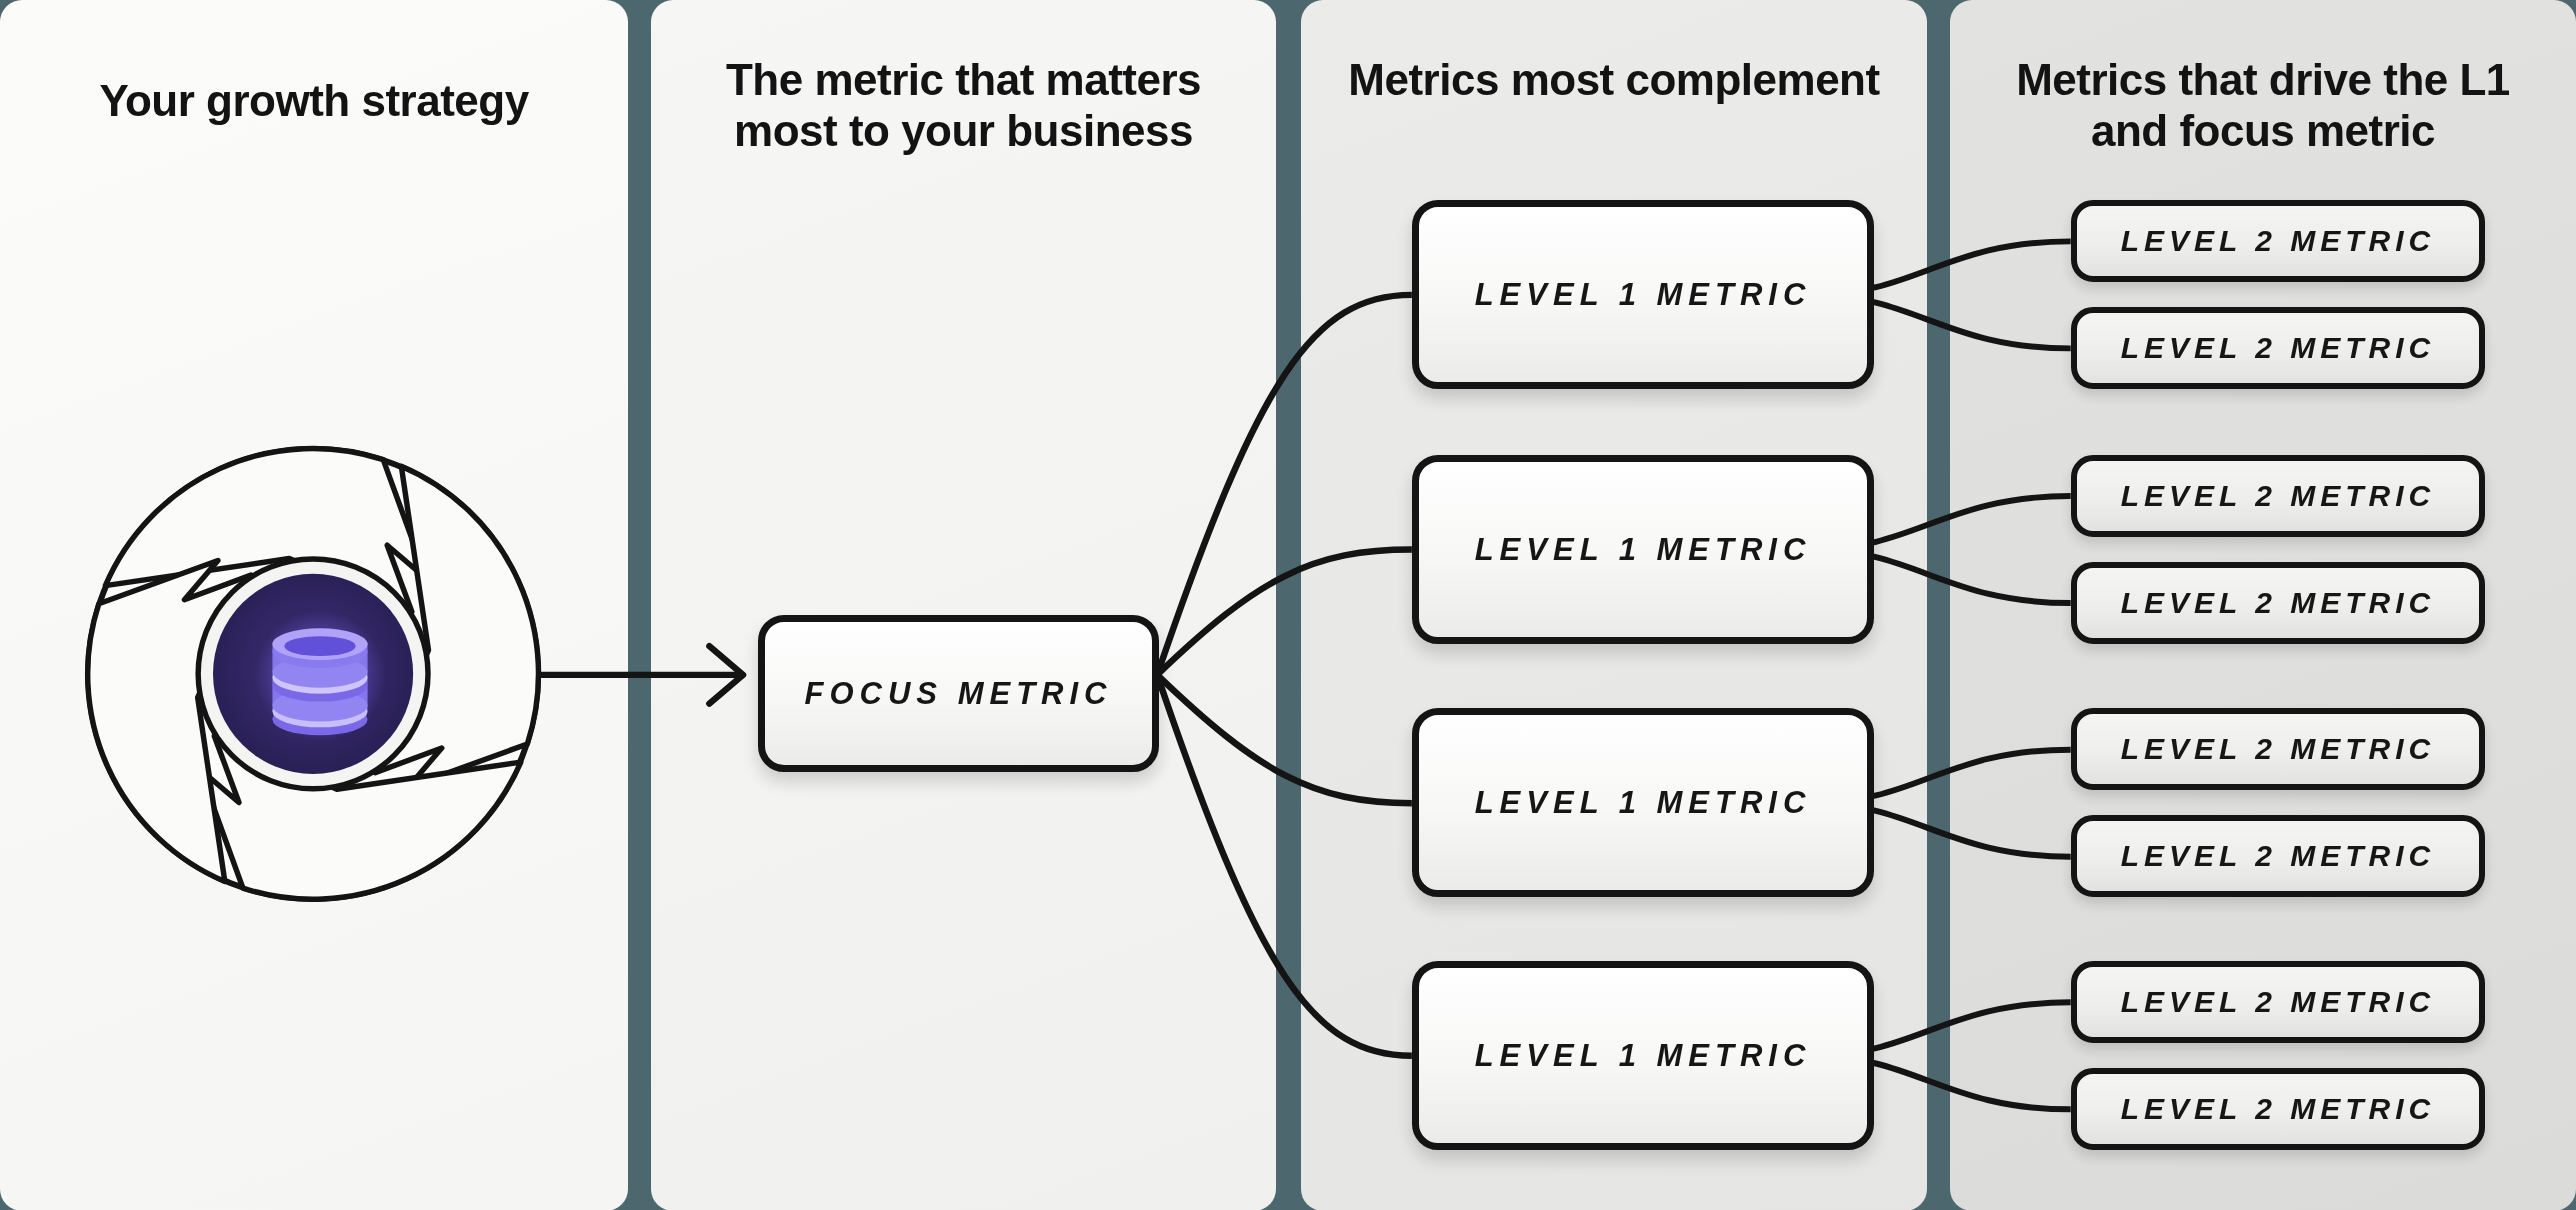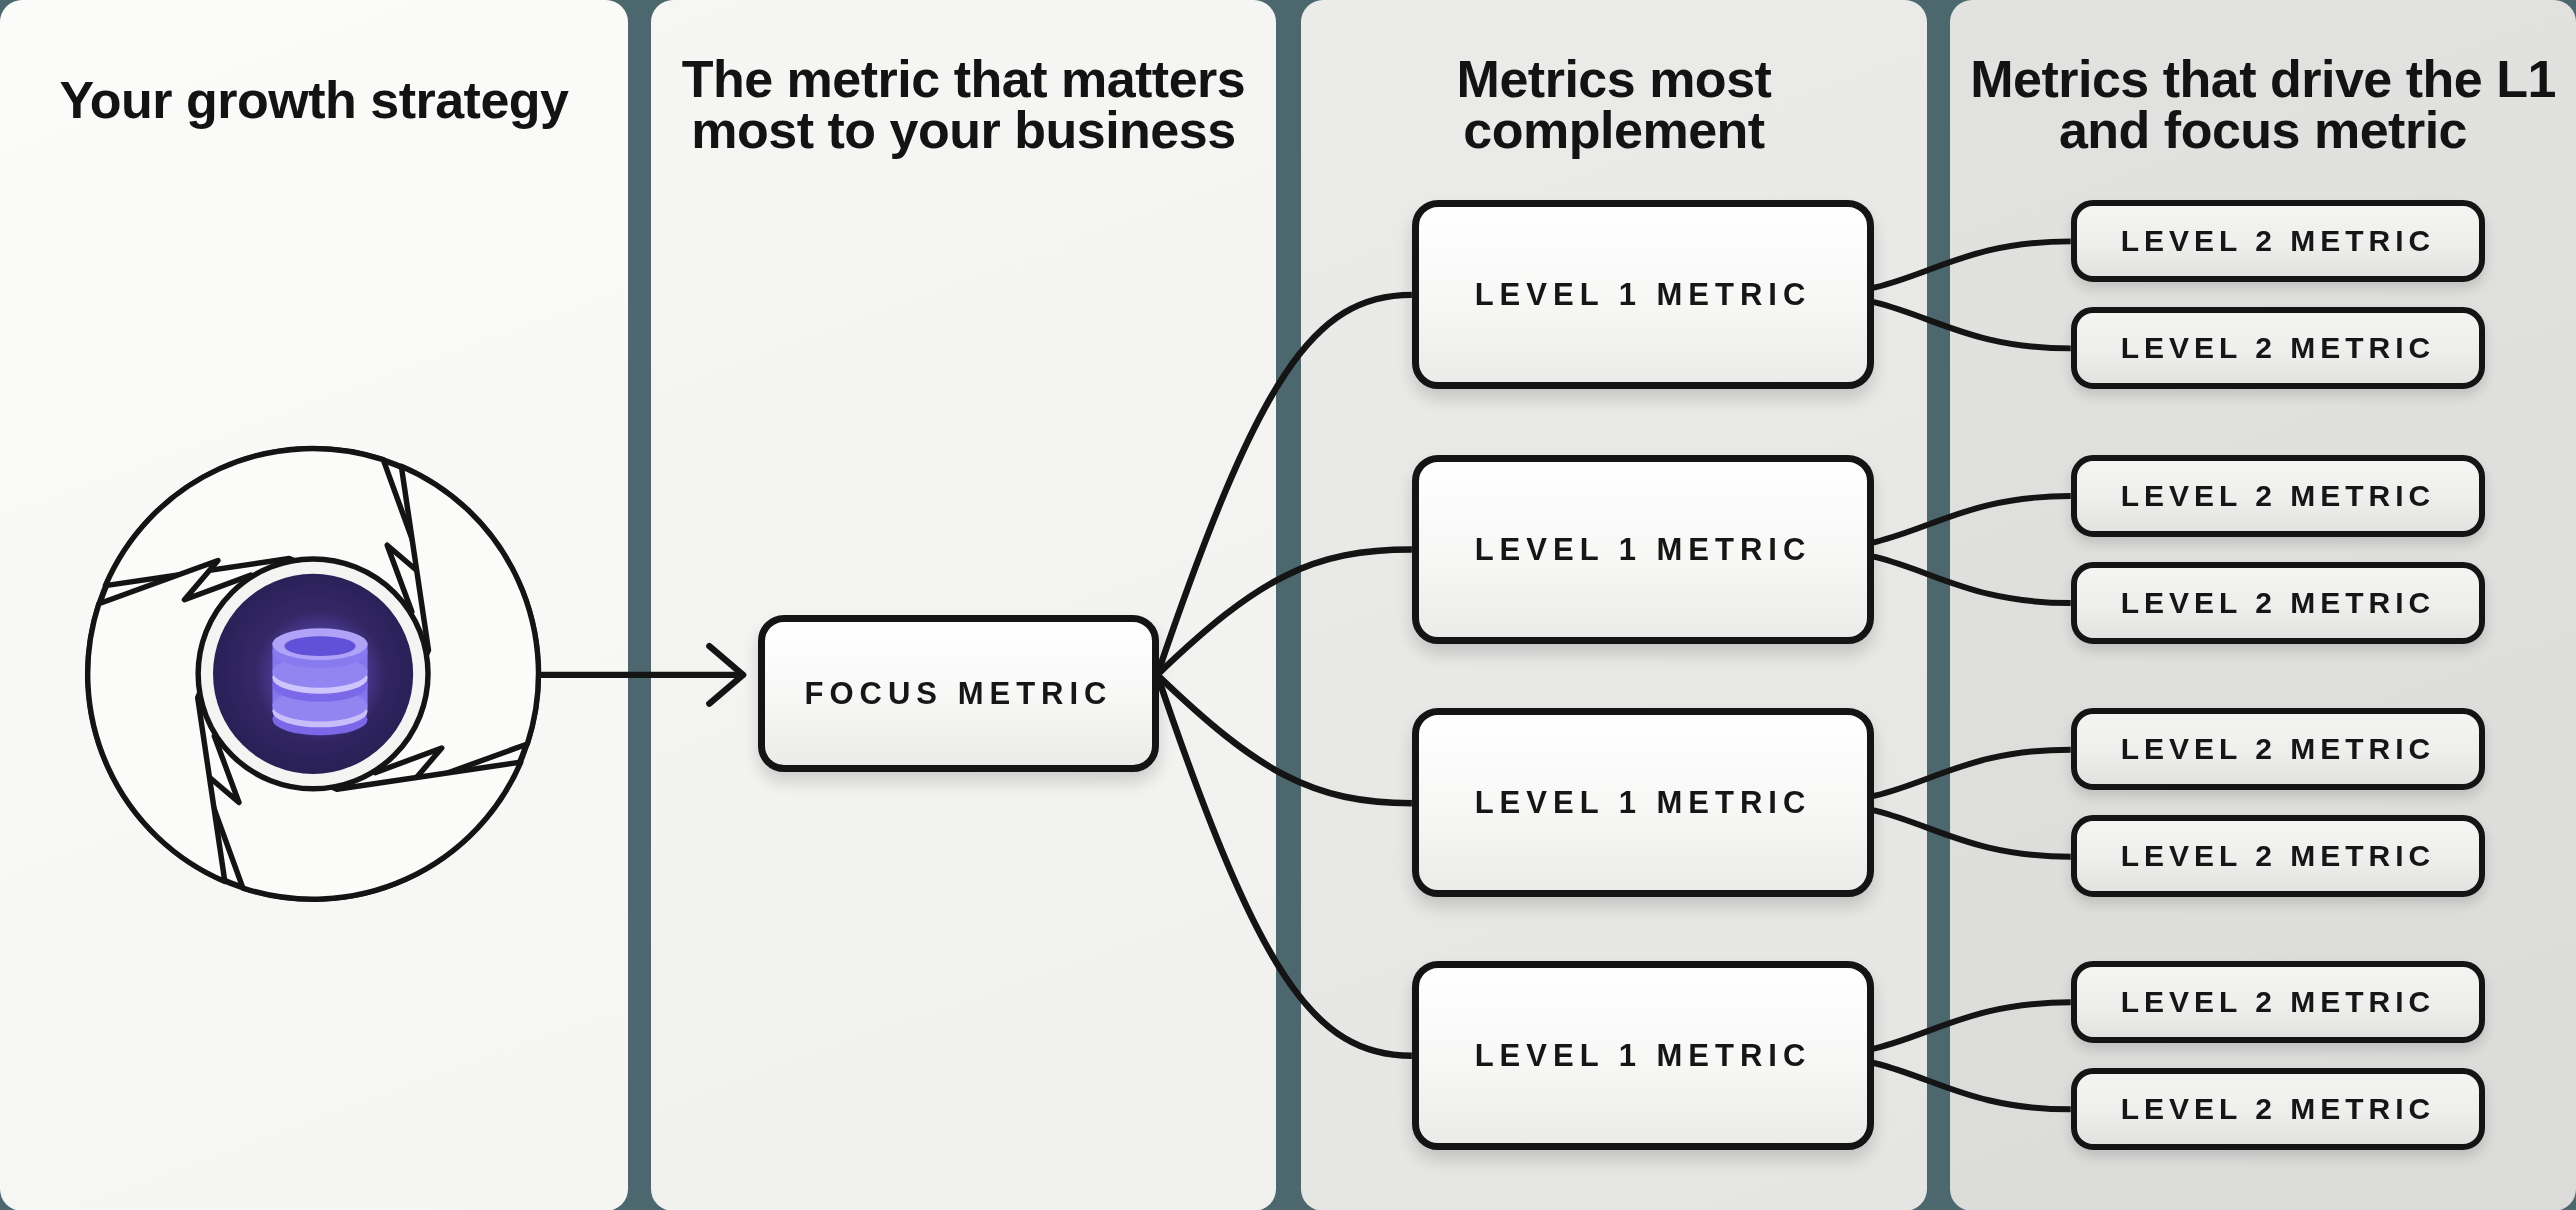--- a/index.html
+++ b/index.html
@@ -8,33 +8,33 @@
     background:#4c676d;
     font-family:"Liberation Sans","DejaVu Sans",sans-serif;
   }
   .panel{position:absolute;top:0;height:1211px;border-radius:22px;}
   .panel.p1{left:0;width:628px;background:linear-gradient(160deg,#fbfbfa 0%,#f5f5f4 100%);}
   .panel.p2{left:651px;width:625px;background:linear-gradient(160deg,#f6f6f5 0%,#f0f0ef 100%);}
   .panel.p3{left:1301px;width:626px;background:linear-gradient(160deg,#ebebea 0%,#e5e5e4 100%);}
   .panel.p4{left:1950px;width:626px;background:linear-gradient(160deg,#e2e2e1 0%,#dbdbda 100%);}
   .panel-title{
     position:absolute;left:0;right:0;text-align:center;
-    font-weight:700;font-size:52px;line-height:51px;color:#131313;
+    font-weight:700;font-size:44px;line-height:51px;color:#131313;
     letter-spacing:-0.5px;
   }
   .pt-one{top:75px;}
   .pt-two{top:54px;text-align:center;}
   svg.overlay{position:absolute;left:0;top:0;z-index:3;}
   .node{
     position:absolute;z-index:5;display:flex;align-items:center;justify-content:center;
     background:linear-gradient(180deg,#ffffff 0%,#f7f7f6 55%,#ebebea 100%);
     border:7px solid #141414;border-radius:26px;box-sizing:border-box;
     box-shadow:0 10px 16px rgba(20,20,20,0.16);
     color:#161616;font-weight:700;letter-spacing:6px;font-size:31px;
-    text-align:center;white-space:nowrap;
+    text-align:center;white-space:nowrap;font-style:italic;
   }
   .node.focus{left:758px;top:615px;width:401px;height:157px;}
   .node.l1{left:1412px;width:462px;height:189px;}
   .node.l2{
     left:2071px;width:414px;height:82px;border-width:6px;border-radius:22px;
     background:linear-gradient(180deg,#f4f4f3 0%,#eeeeed 55%,#e2e2e1 100%);
     font-size:30px;letter-spacing:5px;
     box-shadow:0 7px 12px rgba(20,20,20,0.14);
   }
 </style>

